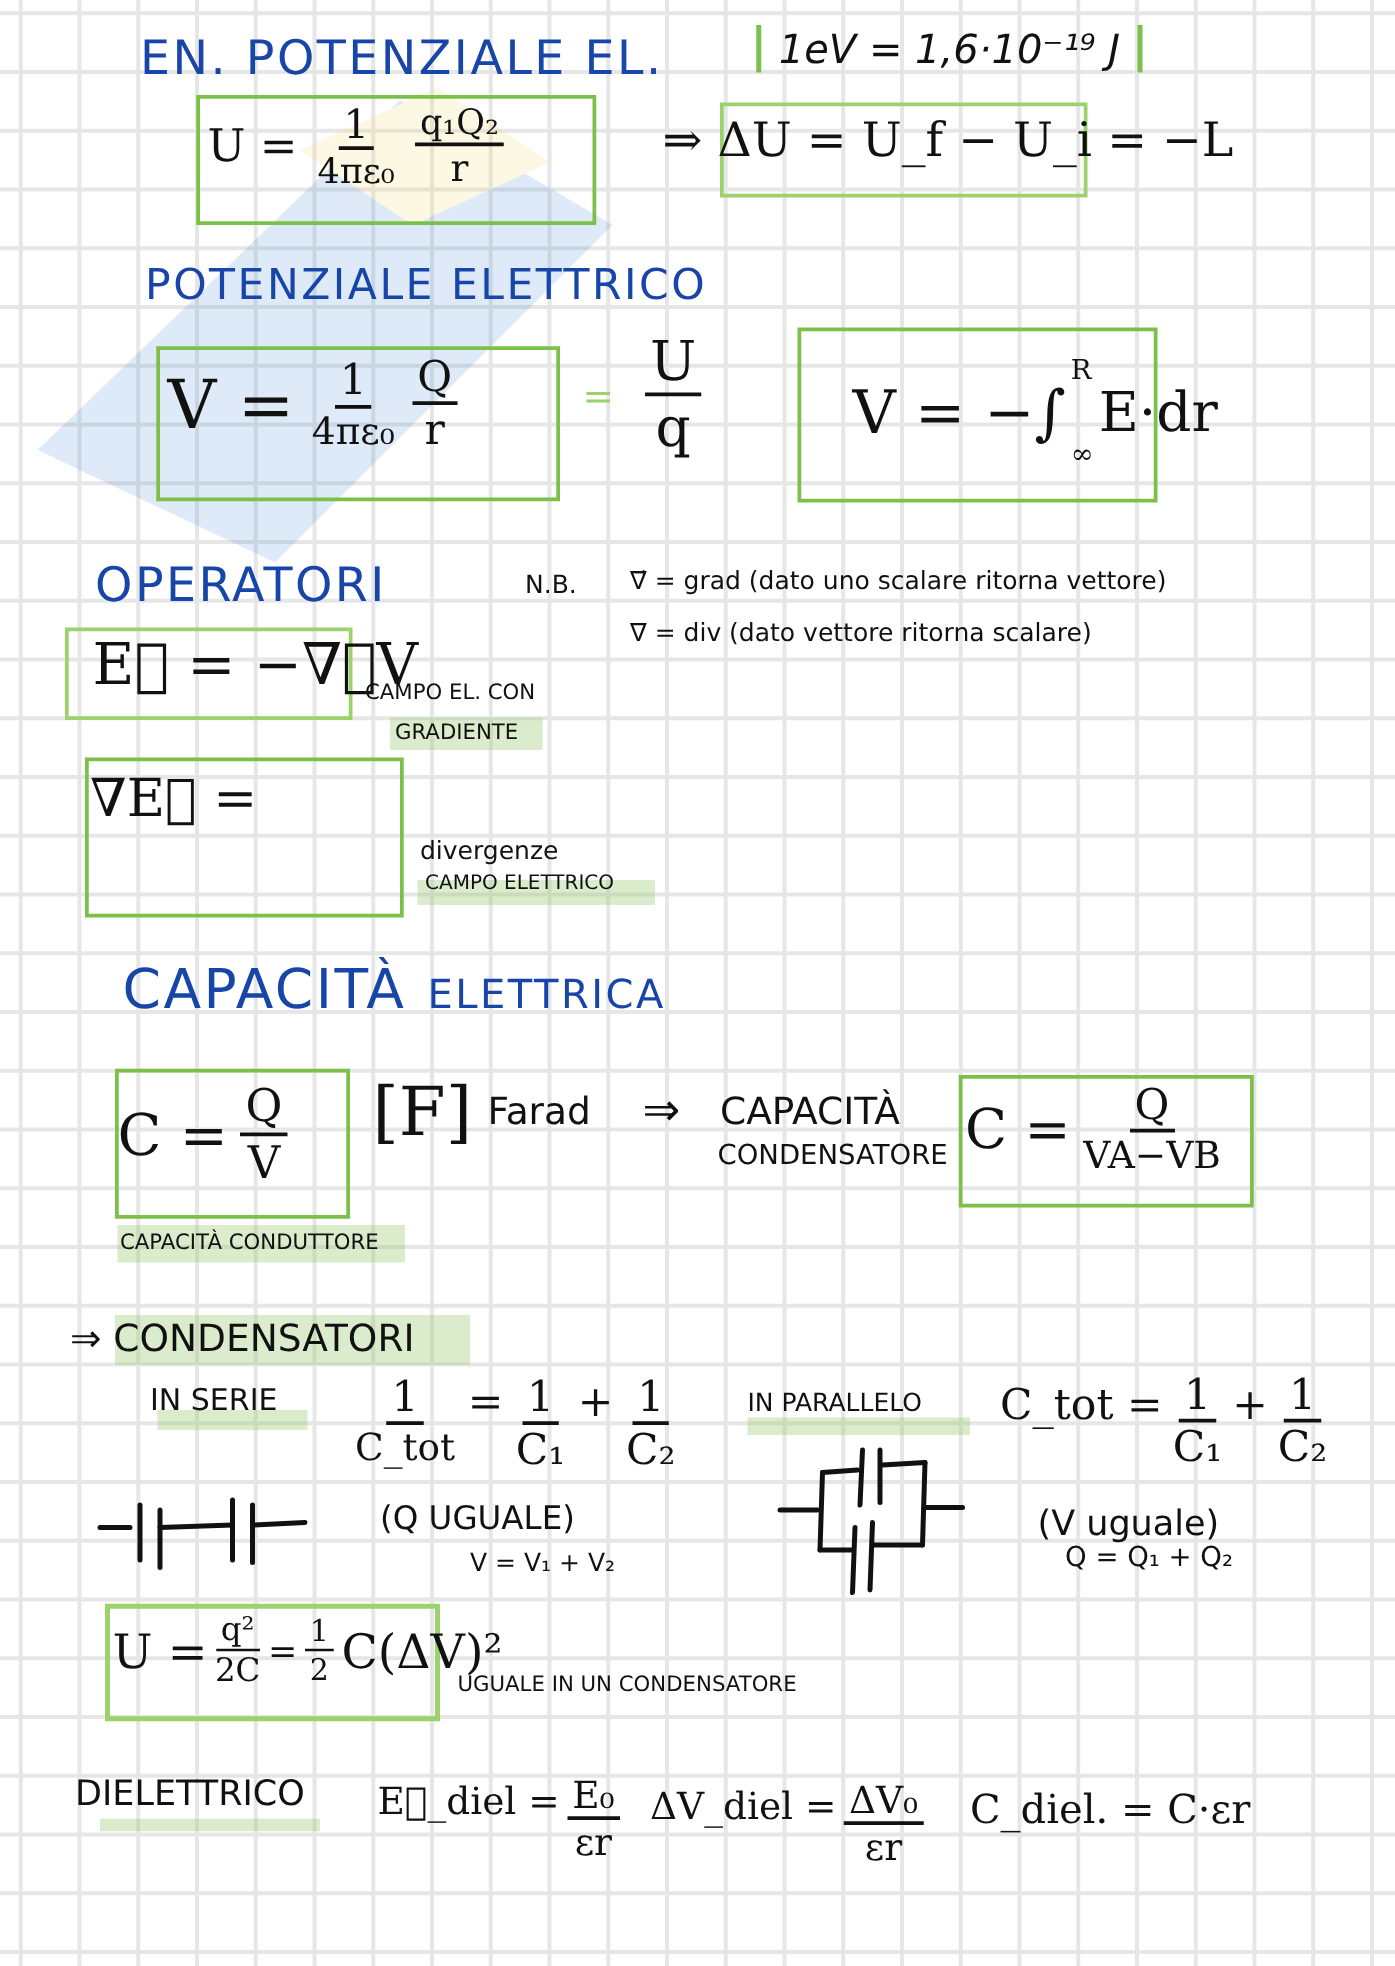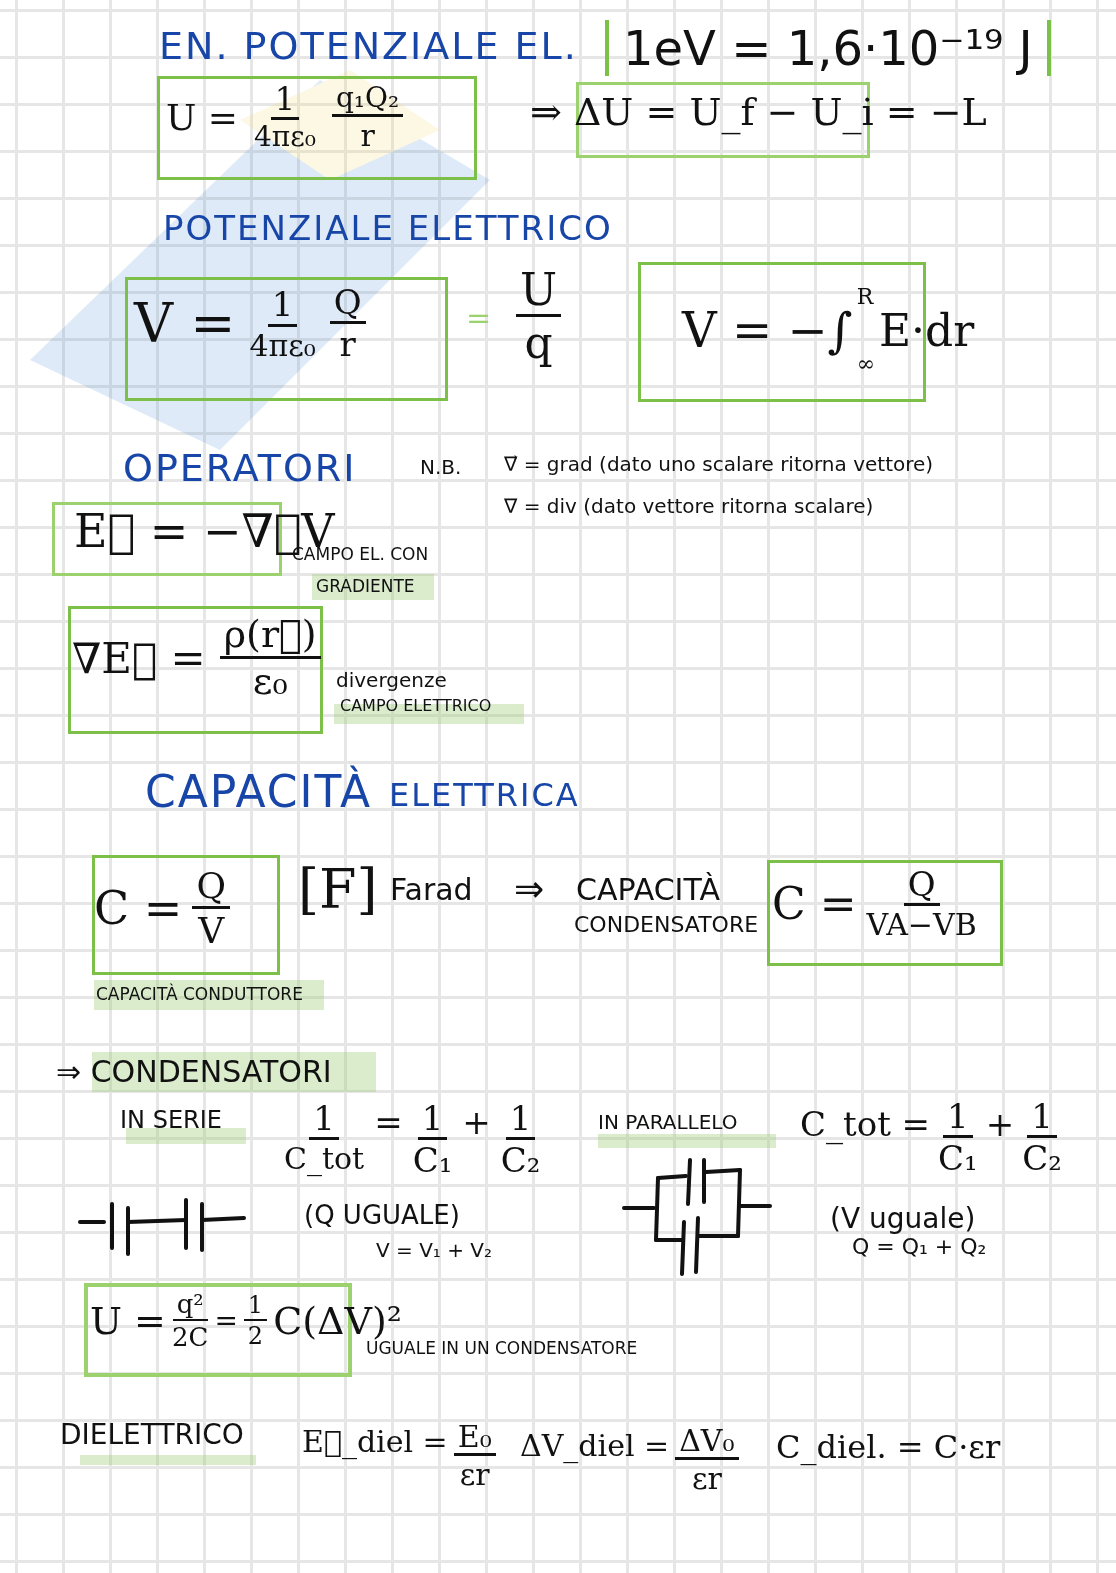--- a/index.html
+++ b/index.html
@@ -4,21 +4,21 @@
 <style>
   html,body{margin:0;padding:0;}
   body{width:1116px;height:1573px;position:relative;overflow:hidden;background:#ffffff;
     background-image:
       linear-gradient(to right, #e6e6e6 3px, transparent 3px),
       linear-gradient(to bottom, #e6e6e6 3px, transparent 3px);
     background-size:47px 47px;
     background-position:15px 9px;
     font-family:"DejaVu Sans", sans-serif;}
   .abs{position:absolute;}
-  .blue{color:#1846a8;padding-left:47px;}
+  .blue{color:#1846a8;}
   .ink{color:#111111;}
   .title{font-family:"DejaVu Sans", sans-serif;font-weight:normal;letter-spacing:2px;white-space:nowrap;}
   .hw{font-family:"DejaVu Sans", sans-serif;white-space:nowrap;}
   .serif{font-family:"DejaVu Serif", serif;white-space:nowrap;}
   .box{position:absolute;border:3px solid #7cc04a;box-sizing:border-box;}
   .box.soft{border-color:#9bd26e;}
   .hl{position:absolute;background:rgba(150,200,110,0.35);}
   .frac{display:inline-flex;flex-direction:column;align-items:center;vertical-align:middle;}
   .frac .num{border-bottom:3px solid #111;padding:0 4px;line-height:1.1;}
   .frac .den{line-height:1.1;padding-top:2px;}
@@ -28,21 +28,21 @@
 </head>
 <body>
 
 <svg class="watermark" viewBox="0 0 480 400">
   <polygon points="10,300 300,20 470,120 200,390" fill="#1e73c8"></polygon>
   <polygon points="220,60 330,10 420,70 310,120" fill="#f2d34a"></polygon>
 </svg>
 
 <div class="abs title blue" style="left:112px;top:24px;font-size:38px;">EN. POTENZIALE EL.</div>
 
-<div class="abs hw ink" style="left:605px;top:20px;font-size:48px;padding:0 14px;border-left:4px solid #7cc04a;border-right:4px solid #7cc04a;">1eV = 1,6·10⁻¹⁹ J</div>
+<div class="abs hw ink" style="left:605px;top:20px;font-size:32px;padding:0 14px;border-left:4px solid #7cc04a;border-right:4px solid #7cc04a;font-style:italic;">1eV = 1,6·10⁻¹⁹ J</div>
 
 <div class="box" style="left:157px;top:76px;width:320px;height:104px;"></div>
 <div class="abs serif ink" style="left:166px;top:82px;font-size:36px;display:flex;align-items:center;gap:16px;">
   <span>U =</span>
   <span class="frac">
     <span class="num" style="font-size:32px;">1</span>
     <span class="den" style="font-size:28px;">4πε₀</span>
   </span>
   <span class="frac">
     <span class="num" style="font-size:28px;">q₁Q₂</span>
@@ -94,24 +94,20 @@
 
 <div class="box soft" style="left:52px;top:502px;width:230px;height:74px;"></div>
 <div class="abs serif ink" style="left:74px;top:504px;font-size:46px;">E⃗ = −∇⃗V</div>
 <div class="abs note" style="left:292px;top:544px;font-size:17px;">CAMPO EL. CON</div>
 <div class="hl" style="left:312px;top:574px;width:122px;height:26px;"></div>
 <div class="abs note" style="left:316px;top:576px;font-size:17px;">GRADIENTE</div>
 
 <div class="box" style="left:68px;top:606px;width:255px;height:128px;"></div>
 <div class="abs serif ink" style="left:72px;top:614px;font-size:42px;display:flex;align-items:center;gap:14px;">
   <span>∇E⃗ =</span>
-  <span class="frac">
-    <span class="num" style="font-size:38px;">ρ(r⃗)</span>
-    <span class="den" style="font-size:38px;">ε₀</span>
-  </span>
 </div>
 <div class="abs note" style="left:336px;top:668px;font-size:20px;">divergenze</div>
 <div class="hl" style="left:334px;top:704px;width:190px;height:20px;"></div>
 <div class="abs note" style="left:340px;top:696px;font-size:16px;">CAMPO ELETTRICO</div>
 
 <div class="abs title blue" style="left:98px;top:766px;font-size:44px;">CAPACITÀ</div>
 <div class="abs title blue" style="left:342px;top:776px;font-size:32px;">ELETTRICA</div>
 
 <div class="box" style="left:92px;top:855px;width:188px;height:120px;"></div>
 <div class="abs serif ink" style="left:94px;top:866px;font-size:46px;display:flex;align-items:center;gap:10px;">

